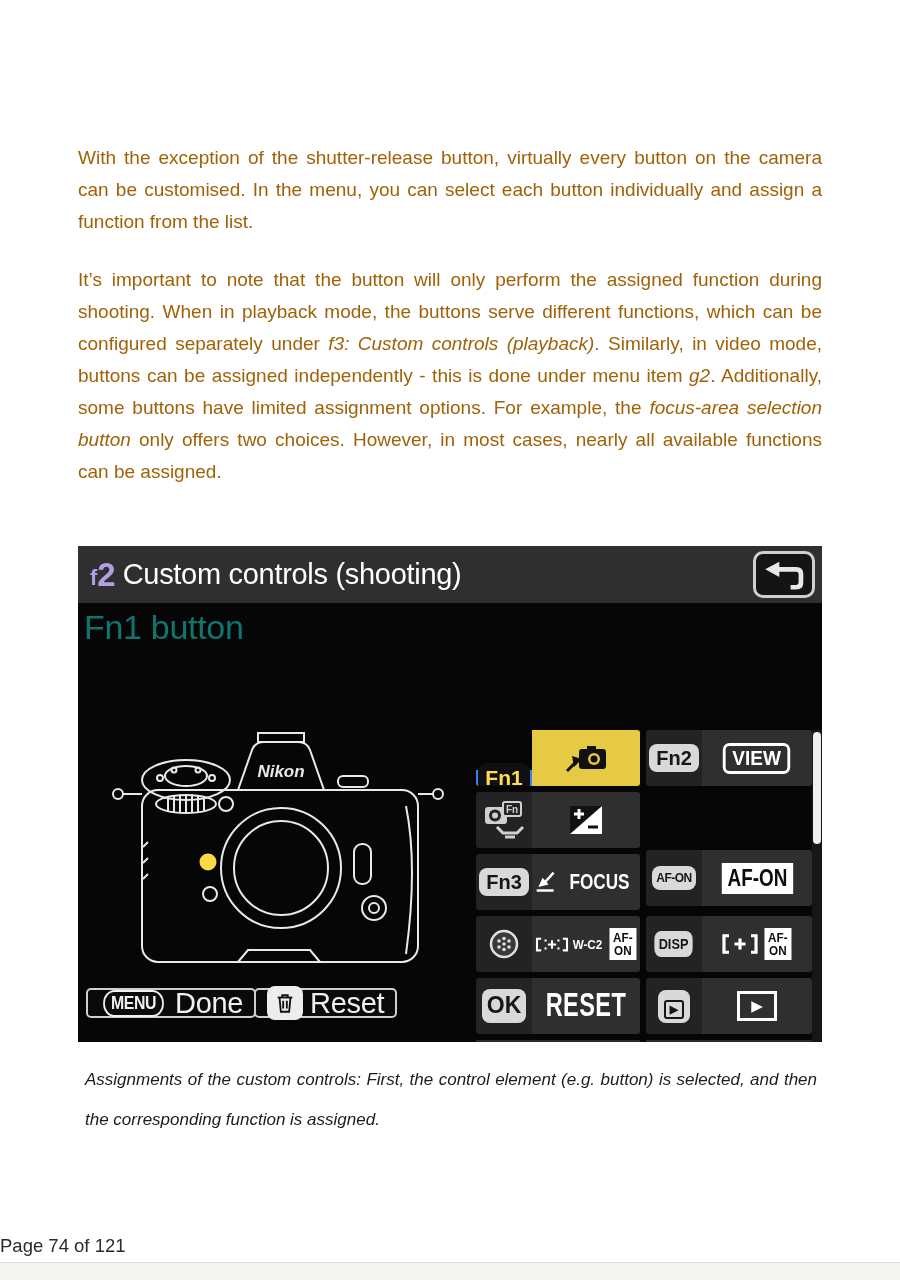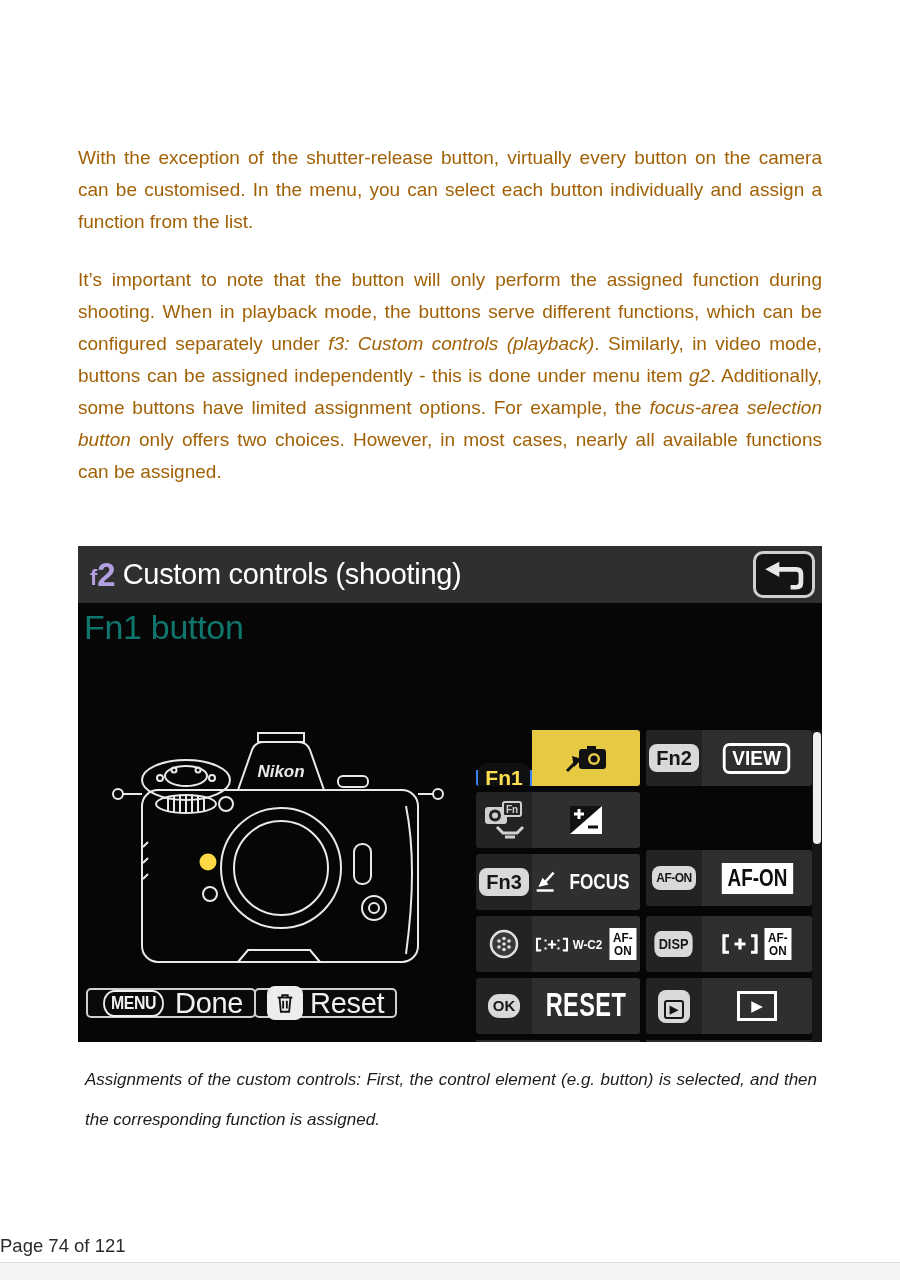--- a/index.html
+++ b/index.html
@@ -32,21 +32,21 @@
   
   .cell { position:absolute; height:56px; display:flex; border-radius:3px; overflow:hidden; }
   .bz { width:56px; display:flex; align-items:center; justify-content:center; background:#232323; flex:0 0 56px; }
   .fz { flex:1; display:flex; align-items:center; justify-content:center; background:#2f2f2f; gap:4px; }
   .cell.sel .bz { background:#3b82f6;margin-top:40px; }
   .cell.sel .fz { background:#e6ca43; }
   .badge { background:#d9d9d9; color:#161616; font-weight:bold; border-radius:8px; padding:2px 7px; font-size:20px; line-height:1.2; }
   .badge.dark { background:#101010; color:#ffdf52; font-size:21px; border-radius:9px; }
   .badge.small { font-size:12px; padding:5px 4px; letter-spacing:-0.5px; }
   .badge.disp { font-size:15px; padding:4px 5px; transform:scaleX(.85); }
-  .badge.ok { font-size:15px; padding:3px 5px;border-radius:11px; }
+  .badge.ok { font-size:23px; padding:3px 5px; }
   .badge.play { padding:4px 6px; }
   .badge.play .pbx { border:2px solid #161616; border-radius:3px; font-size:11px; padding:0 4px; display:inline-block; line-height:15px; }
   .fn-view { color:#fff; font-size:20px; font-weight:bold; border:3px solid #fff; border-radius:7px; padding:1px 7px; transform:scaleX(.95); }
   .fn-text { color:#fff; font-size:21px; font-weight:bold; transform:scaleX(.95); white-space:nowrap; }
   .fn-focus { color:#fff; font-size:22px; font-weight:bold; transform:scaleX(.78); letter-spacing:0; }
   .fn-inv { background:#ffffff; color:#0d0d0d; font-size:23px; font-weight:bold; padding:2px 7px; transform:scaleX(.82); white-space:nowrap; }
   .fn-stack { display:flex; flex-direction:row; align-items:center; gap:1px; }
   .fn-stack .lbl { color:#fff; font-size:13px; font-weight:bold; transform:scaleX(.9); line-height:13px; white-space:nowrap; }
   .af-box { background:#fff; color:#0d0d0d; font-weight:bold; font-size:13px; line-height:13px; padding:3px 4px; text-align:center; transform:scaleX(.9); }
   .fn-reset { color:#fff; font-size:31px; font-weight:bold; transform:scale(.76,1.05); letter-spacing:0.5px; }

